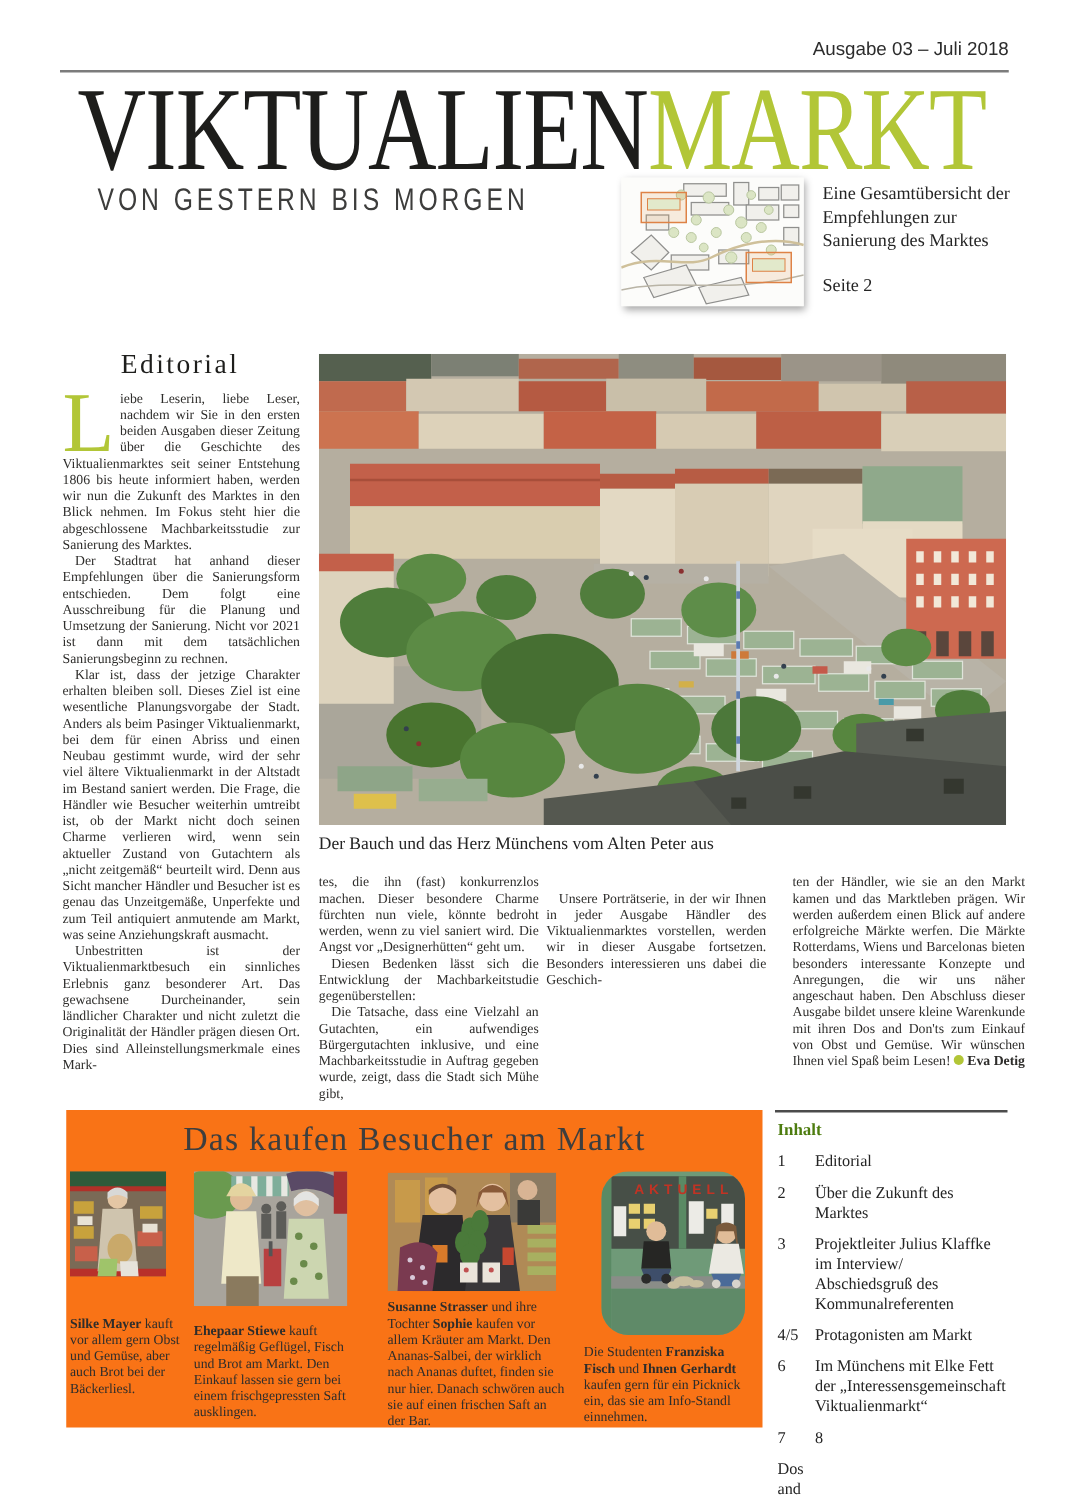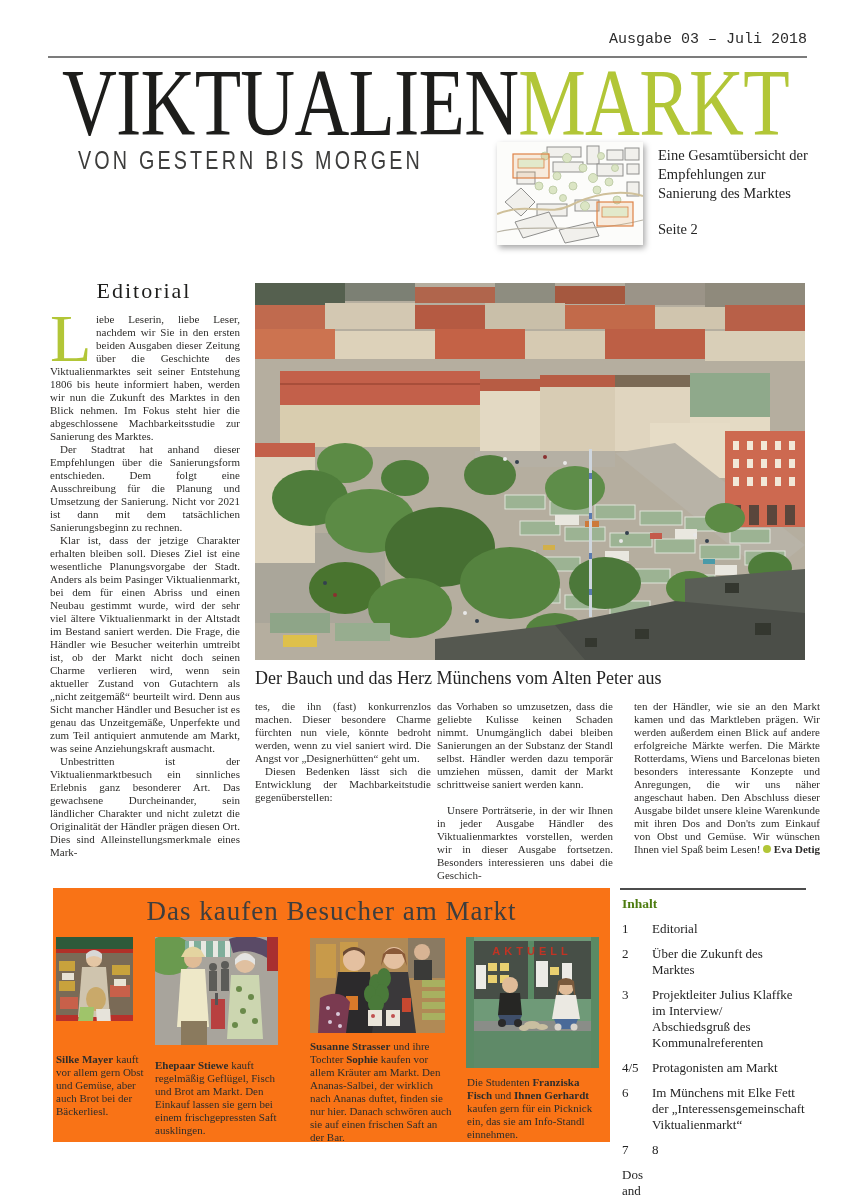--- a/index.html
+++ b/index.html
@@ -1,20 +1,20 @@
 <!DOCTYPE html>
 <html><head>
 <meta charset="utf-8">
 <style>
   html,body{margin:0;padding:0;background:#ffffff;}
   .page{position:relative;width:855px;height:1200px;background:#ffffff;overflow:hidden;
         font-family:"Liberation Serif",serif;color:#2e2d2b;}
   
   .issue{position:absolute;right:48px;top:31px;font-size:15px;color:#2c2c2c;
-         font-family:Liberation Mono, monospace;}
+         font-family:Liberation Sans, sans-serif;}
   .rule-top{position:absolute;left:48px;top:56px;width:759px;height:2px;background:#7c7c7c;}
   .masthead{position:absolute;left:62px;top:56px;white-space:nowrap;
             font-size:95px;line-height:1;letter-spacing:-1px;
             transform:scaleX(0.80);transform-origin:left top;}
   .mast-black{color:#1d1d1b;}
   .mast-green{color:#b2c637;}
   .subtitle{position:absolute;left:78px;top:146px;font-family:"Liberation Sans",sans-serif;
             font-size:25px;font-weight:300;letter-spacing:4px;color:#3d3d3c;white-space:nowrap;
             transform:scaleX(0.79);transform-origin:left top;}
   .map-thumb{position:absolute;left:497px;top:142px;width:146px;height:103px;background:#fdfdfb;
@@ -28,34 +28,34 @@
   .col p{margin:0;}
   .col p.ind{text-indent:10px;}
   .col p.spaced{margin-top:13px;}
   .col1{left:50px;top:313px;width:190px;height:572px;}
   .col2{left:255px;top:700px;width:176px;height:192px;}
   .col3{left:437px;top:700px;width:176px;height:192px;}
   .col4{left:634px;top:700px;width:186px;height:192px;}
   .dropcap{float:left;color:#b2c637;font-size:68px;line-height:50px;height:51px;width:46px;
            text-align:left;}
   .aerial{position:absolute;left:255px;top:283px;width:550px;height:377px;overflow:hidden;}
-  .photo-caption{position:absolute;left:255px;top:668px;width:550px;font-size:18px;color:#242424;}
+  .photo-caption{position:absolute;left:255px;top:668px;width:550px;font-size:14px;color:#242424;}
   .sig{float:right;white-space:nowrap;}
   .sig .dot{display:inline-block;width:8px;height:8px;border-radius:50%;background:#b2c637;
             margin-right:3px;}
   .rule-inhalt{position:absolute;left:620px;top:888px;width:186px;height:2px;background:#4c4c4c;}
   
   .panel{position:absolute;left:53px;top:888px;width:557px;height:254px;background:#f97316;}
   .panel-heading{position:absolute;left:0;top:8px;width:100%;text-align:center;
                  font-size:27px;letter-spacing:1px;color:#3e3e3e;}
   .pphoto{position:absolute;overflow:hidden;}
   .p1{left:3px;top:49px;width:77px;height:84px;}
   .p2{left:102px;top:49px;width:123px;height:108px;}
   .p3{left:257px;top:50px;width:135px;height:95px;}
-  .p4{left:413px;top:49px;width:133px;height:131px;}
+  .p4{left:428px;top:49px;width:115px;height:131px;border-radius:22px;}
   .cap{position:absolute;font-size:11px;line-height:13px;color:#2e2d2b;text-align:left;}
   .cap b{font-weight:bold;}
   .cap1{left:3px;top:165px;width:88px;}
   .cap2{left:102px;top:171px;width:136px;}
   .cap3{left:257px;top:152px;width:142px;}
   .cap4{left:414px;top:188px;width:140px;}
   
   .inhalt{position:absolute;left:622px;top:896px;width:186px;}
   .inhalt-title{font-size:13.5px;font-weight:bold;color:#4d7c0f;margin-bottom:9px;}
   .inhalt-list{display:grid;grid-template-columns:30px 1fr;row-gap:9px;
@@ -296,23 +296,23 @@
         <circle cx="440" cy="252" r="2" fill="#e8e8e8"></circle>
           <circle cx="452" cy="258" r="2" fill="#33404e"></circle>
       </g>
     </svg>
   </div>
   <div class="photo-caption">Der Bauch und das Herz Münchens vom Alten Peter aus</div>
 
   <div class="col col2">
     <p>tes, die ihn (fast) konkurrenzlos machen. Dieser besondere Charme fürchten nun viele, könnte bedroht werden, wenn zu viel saniert wird. Die Angst vor „Designerhütten“ geht um.</p>
     <p class="ind">Diesen Bedenken lässt sich die Entwicklung der Machbarkeitstudie gegenüberstellen:</p>
+    <p class="ind">Die Tatsache, dass eine Vielzahl an Gutachten, ein aufwendiges Bürgergutachten inklusive, und eine Machbarkeitsstudie in Auftrag gegeben wurde, zeigt, dass die Stadt sich Mühe gibt,</p>
   </div>
   <div class="col col3">
-    <p>das Vorhaben so umzusetzen, dass die geliebte Kulisse keinen Schaden nimmt. Unumgänglich dabei bleiben Sanierungen an der Substanz der Standl selbst. Händler werden dazu temporär umziehen müssen, damit der Markt schrittweise saniert werden kann.</p>
     <p class="ind spaced">Unsere Porträtserie, in der wir Ihnen in jeder Ausgabe Händler des Viktualienmarktes vorstellen, werden wir in dieser Ausgabe fortsetzen. Besonders interessieren uns dabei die Geschich-</p>
   </div>
   <div class="col col4">
     <p><span>ten der Händler, wie sie an den Markt kamen und das Marktleben prägen. Wir werden außerdem einen Blick auf andere erfolgreiche Märkte werfen. Die Märkte Rotterdams, Wiens und Barcelonas bieten besonders interessante Konzepte und Anregungen, die wir uns näher angeschaut haben. Den Abschluss dieser Ausgabe bildet unsere kleine Warenkunde mit ihren Dos and Don'ts zum Einkauf von Obst und Gemüse. Wir wünschen Ihnen viel Spaß beim Lesen! </span><span class="sig"><span class="dot"></span><b>Eva Detig</b></span></p>
   </div>
   <div class="rule-inhalt"></div>
 
   <div class="panel">
     <div class="panel-heading">Das kaufen Besucher am Markt</div>
 

